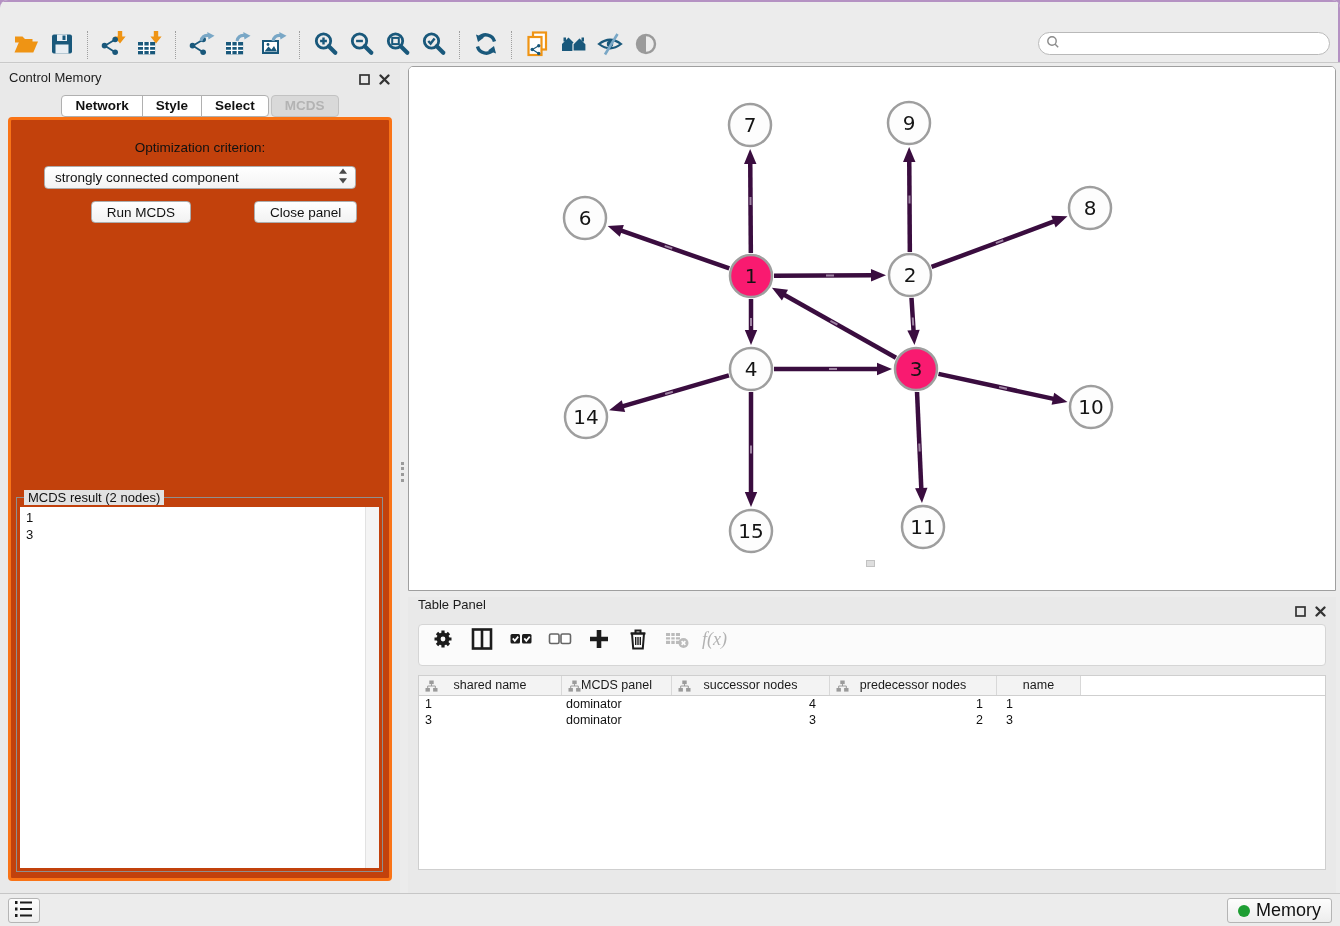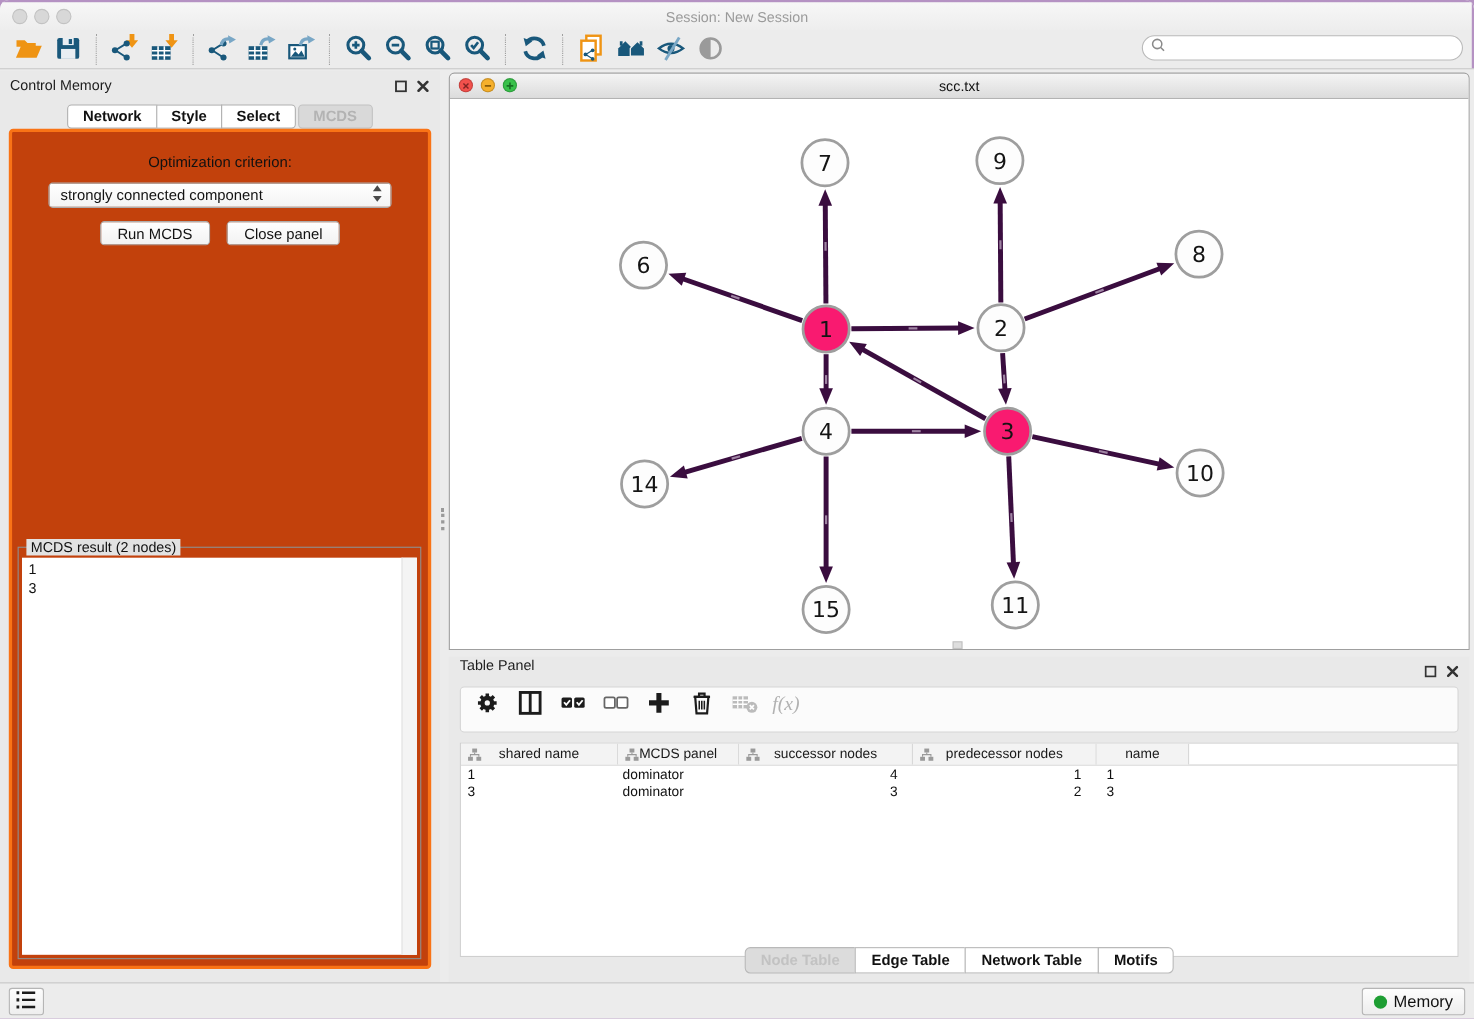--- a/index.html
+++ b/index.html
@@ -77,20 +77,21 @@
     border:1px solid #adadad;border-radius:4px;
     display:flex;align-items:center;padding:0 7px 0 10px;font-size:13.5px;color:#111;
   }
   .select-box .sel-text{flex:1;}
   .btn-row{margin-top:12px;display:flex;justify-content:center;gap:15px;}
   .pbtn{
     height:22px;background:linear-gradient(#ffffff,#f2f2f2);
     border:1px solid #adadad;border-radius:4px;
     font-size:13.5px;color:#111;padding:0 15px;
     font-family:"Liberation Sans",sans-serif;
+    margin-left:48px;
   }
   .groupbox{
     position:absolute;left:5px;right:6px;top:377px;bottom:6px;
     border:1px solid #8f8f8f;
   }
   .groupbox .legend{
     position:absolute;top:-8px;left:7px;background:#e2e2e2;padding:0 4px;
     font-size:13px;color:#111;
   }
   .result-area{
@@ -160,38 +161,30 @@
   .status-bar{position:absolute;left:0;top:893px;width:100%;height:33px;border-top:1px solid #c6c6c6;background:#ececec;}
   .status-list-btn{
     position:absolute;left:8px;top:4px;width:32px;height:25px;
     background:linear-gradient(#fdfdfd,#eeeeee);border:1px solid #b5b5b5;border-radius:3px;
     display:flex;align-items:center;justify-content:center;padding:0;
   }
   .memory-btn{
     position:absolute;right:8px;top:4px;height:25px;
     background:linear-gradient(#fdfdfd,#ededed);border:1px solid #b5b5b5;border-radius:3px;
     display:flex;align-items:center;gap:6px;padding:11px 10px;
-    font-size:15px;color:#111;font-family:"Liberation Sans",sans-serif;
+    font-size:18px;color:#111;font-family:"Liberation Sans",sans-serif;
   }
   .mem-dot{width:12px;height:12px;border-radius:50%;}
   .disabled{opacity:.9;}
 </style>
 </head>
 <body>
 
 <div class="app">
 
-  <div class="title-bar">
-    <div class="traffic-main">
-      <button class="tl"></button>
-      <button class="tl"></button>
-      <button class="tl"></button>
-    </div>
-    <div class="main-title">Session: New Session</div>
-  </div>
 
   <div class="toolbar">
     <div id="toolbar-icons" style="display:flex;align-items:center;">
         <button class="tbtn">
           <span><svg width="26" height="26" viewBox="0 0 26 26" xmlns="http://www.w3.org/2000/svg">
               <path d="M2 5.5 h7.5 l2.5 2.5 h7.5 v3.5 h-17.5z" fill="#ef9414"></path>
               <path d="M1.5 21.5 L6.2 10.5 h18.8 L20.3 21.5z" fill="#ef9414"></path>
             </svg></span>
         </button>
         <button class="tbtn">
@@ -387,40 +380,20 @@
 3</div>
           <div class="result-scroll"></div>
         </div>
       </div>
     </div>
   </div>
 
   <div class="splitter-handle"></div>
 
   <div class="net-window">
-    <div class="nw-titlebar">
-      <div class="traffic-net">
-        <button class="tl" id="nw-red" style="background: rgb(242, 81, 76);">
-            <svg width="12" height="12" viewBox="0 0 12 12" xmlns="http://www.w3.org/2000/svg">
-              <path d="M3.6 3.6 l5 5 M8.6 3.6 l-5 5" stroke="rgba(90,20,20,.75)" stroke-width="1.4"></path>
-            </svg>
-          </button>
-        <button class="tl" id="nw-yellow" style="background: rgb(246, 176, 44);">
-            <svg width="12" height="12" viewBox="0 0 12 12" xmlns="http://www.w3.org/2000/svg">
-              <path d="M3 6 h6.2" stroke="rgba(110,70,0,.8)" stroke-width="1.7"></path>
-            </svg>
-          </button>
-        <button class="tl" id="nw-green" style="background: rgb(57, 193, 75);">
-            <svg width="12" height="12" viewBox="0 0 12 12" xmlns="http://www.w3.org/2000/svg">
-              <path d="M6.1 2.8 v6.6 M2.8 6.1 h6.6" stroke="rgba(15,90,25,.8)" stroke-width="1.6"></path>
-            </svg>
-          </button>
-      </div>
-      <div class="nw-title">scc.txt</div>
-    </div>
     <div class="nw-canvas">
       <svg id="graph-svg" width="926" height="501" viewBox="0 0 926 501" xmlns="http://www.w3.org/2000/svg">
           <g>
             <line x1="341.84768545925334" y1="186.0005043472541" x2="341.245027739462" y2="94.99918865876514" stroke="#3a0d3f" stroke-width="4.5"></line>
             <polygon points="341.15893691208345,81.99947372460441 347.45813652765844,96.95808610019394 335.0584084366128,97.04020350477039" fill="#3a0d3f"></polygon>
             <rect x="337.5033111856684" y="132.99998903592925" width="8" height="2" fill="#b9a2bd" opacity="0.8" transform="rotate(-90.37943670141898 341.5033111856684 133.99998903592925)"></rect>
           </g>
           <g>
             <line x1="320.28718253123094" y1="201.4135938964542" x2="210.9293150584546" y2="163.2042185143998" stroke="#3a0d3f" stroke-width="4.5"></line>
             <polygon points="198.65685301088945,158.91624984717825 214.86241735321641,158.0108856405182 210.77235493217432,169.71692636281108" fill="#3a0d3f"></polygon>
@@ -649,26 +622,20 @@
           </div>
           <div class="grid-row td-row">
             <div class="td a-l0">3</div>
             <div class="td a-l1">dominator</div>
             <div class="td a-r">3</div>
             <div class="td a-r">2</div>
             <div class="td a-l4">3</div>
           </div>
         </div>
     </div>
-    <div class="tp-tabs" id="tp-tabs">
-        <div class="tp-tab sel">Node Table</div>
-        <div class="tp-tab">Edge Table</div>
-        <div class="tp-tab">Network Table</div>
-        <div class="tp-tab">Motifs</div>
-      </div>
   </div>
 
   <div class="status-bar">
     <button class="status-list-btn">
       <span id="list-icon"><svg width="24" height="26" viewBox="0 0 24 26" xmlns="http://www.w3.org/2000/svg">
             <g stroke="#1c1c1c">
               <path d="M8 6.5h12 M8 13h12 M8 19.5h12" stroke-width="2.2"></path>
               <path d="M3 6.5h2.5 M3 13h2.5 M3 19.5h2.5" stroke-width="2.8"></path>
             </g>
           </svg></span>

